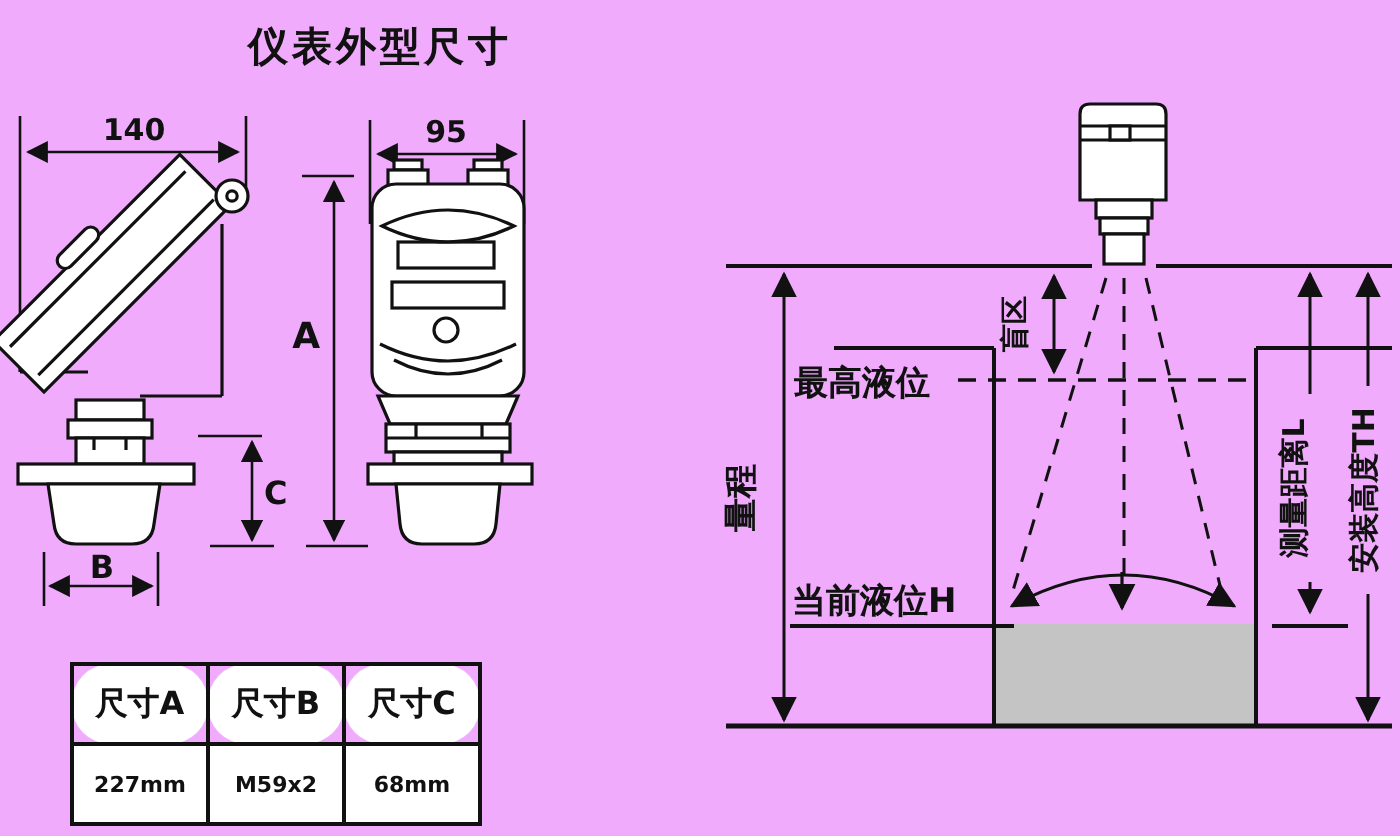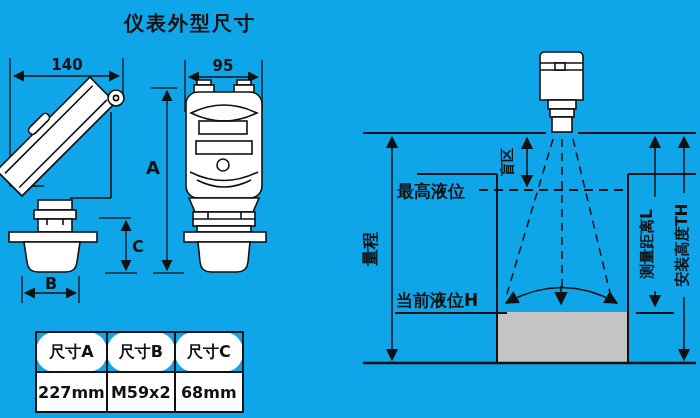--- a/index.html
+++ b/index.html
@@ -1,36 +1,36 @@
 <!DOCTYPE html>
 <html><head>
 <meta charset="utf-8">
 <style>
   html,body{margin:0;padding:0;background:#fff;}
   .stage{
-    position:relative;width:700px;height:418px;background:#0ea5e9;
+    position:relative;width:700px;height:418px;background:#f0abfc;
     font-family:"DejaVu Sans","Liberation Sans",sans-serif;color:#111;overflow:hidden;
   }
   .title{
     position:absolute;top:10px;width:220px;text-align:center;
     font-size:20px;font-weight:bold;letter-spacing:2px;color:#111;
   }
   .title-left{left:80px;}
   .title-right{left:455px;}
   svg{position:absolute;left:0;top:0;}
   svg text{fill:#111;font-family:"DejaVu Sans","Liberation Sans",sans-serif;font-weight:bold;}
   .dims-table{
     position:absolute;left:35px;top:331px;border-collapse:collapse;
   }
   .dims-table td{
     border:2.5px solid #111;width:64px;height:36px;text-align:center;
     font-weight:bold;color:#111;background:#fff;
   }
   .dims-table .hdr td{font-size:16px;border-radius:19px;}
-  .dims-table .val td{font-size:16px;}
+  .dims-table .val td{font-size:11px;}
 </style>
 </head>
 <body>
 
 <div class="stage">
 
   <div class="title title-left">仪表外型尺寸</div>
 
   <svg width="700" height="418" viewBox="0 0 700 418">
     <defs>

